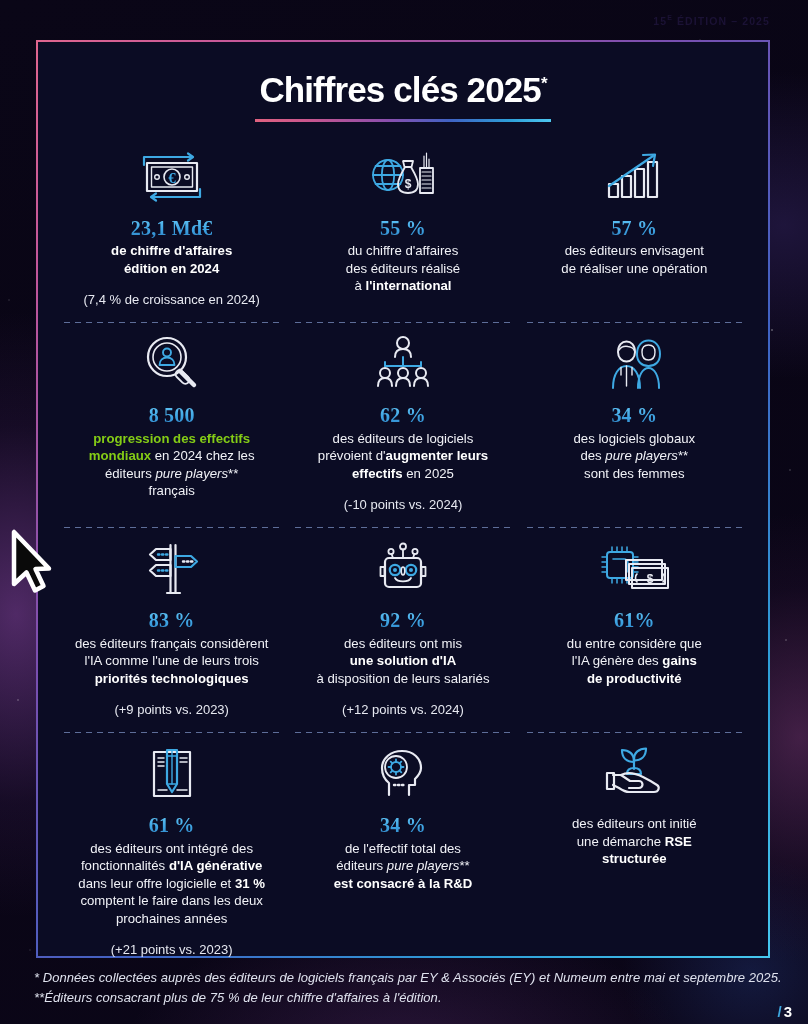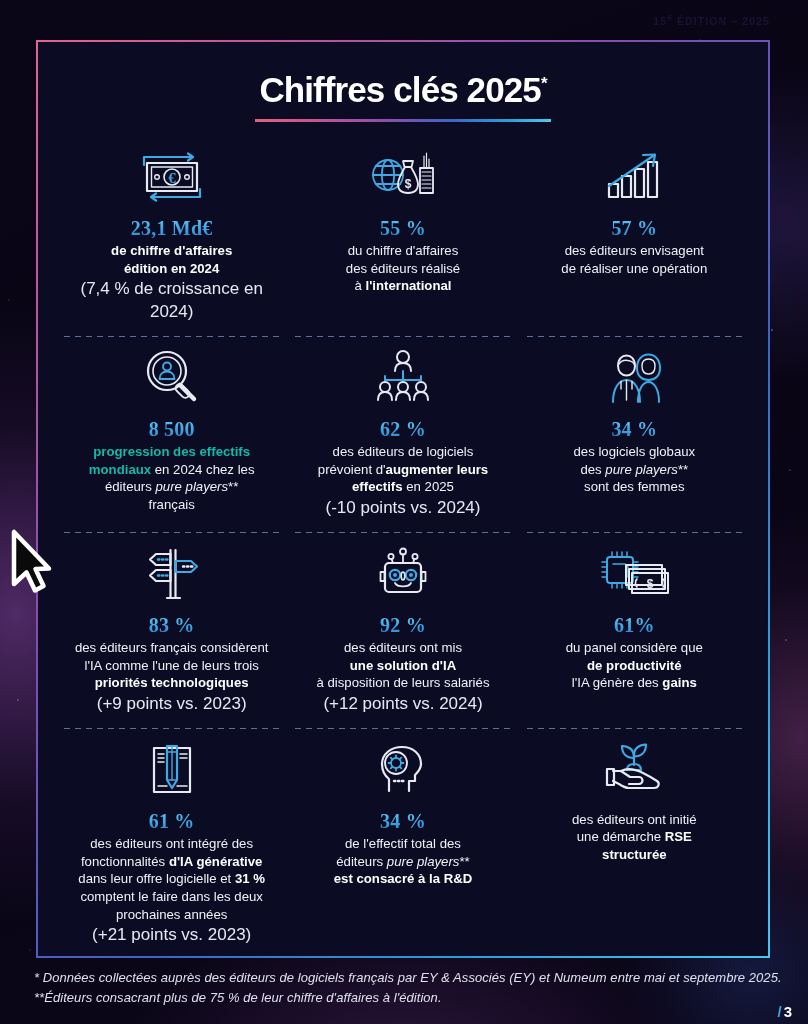--- a/index.html
+++ b/index.html
@@ -147,27 +147,27 @@
     letter-spacing: 0.2px;
   }
   .desc {
     font-size: 13.2px;
     line-height: 1.33;
     color: #f1f2f7;
     font-weight: 400;
   }
   .desc b { font-weight: 700; color: #ffffff; }
   .desc i { font-style: italic; }
-  .desc .hl { font-weight: 700; color: #14b8a6; }
+  .desc .hl { font-weight: 700; color: #84cc16; }
   .sub {
     display: block;
-    font-size: 17px;
+    font-size: 13px;
     line-height: 1.3;
     color: #e7e9f1;
-    margin-top: 1px;
+    margin-top: 15px;
   }
 
   
   .footnotes {
     position: absolute;
     left: 34px;
     top: 968px;
     width: 660px;
     z-index: 4;
   }
@@ -403,23 +403,23 @@
      <rect x="28" y="17" width="36" height="20" stroke="#e8eaf2"></rect>
      <rect x="31" y="21" width="36" height="20" stroke="#e8eaf2"></rect>
      <rect x="34" y="25" width="36" height="20" stroke="#e8eaf2"></rect>
      <path d="M39 31 C37 32.5 37 37.5 39 39" stroke="#e8eaf2" stroke-width="1.6"></path>
      <path d="M65 31 C67 32.5 67 37.5 65 39" stroke="#e8eaf2" stroke-width="1.6"></path>
      <text x="52" y="39.5" font-family="Liberation Sans, sans-serif" font-size="12" font-weight="700" fill="#e8eaf2" text-anchor="middle" stroke="none">$</text>
    </svg>
           </div>
           <div class="stat">61%</div>
           <div class="desc">
-            <div><span>du panel considère que</span></div>
+            <div><span>du entre considère que</span></div>
+            <div><span>l'IA génère des </span><b>gains</b></div>
             <div><b>de productivité</b></div>
-            <div><span>l'IA génère des </span><b>gains</b></div>
           </div>
         </div>
         <div class="cell">
           <div class="icon-box">
             <svg width="62" height="56" viewBox="0 0 62 56" fill="none" stroke-width="2.2" stroke-linecap="round" stroke-linejoin="round">
      <path d="M13 6 H49 V50 H13 Z" stroke="#e8eaf2"></path>
      <path d="M17 12 h6 M17 16 h6 M17 20 h6" stroke="#e8eaf2" stroke-width="1.5"></path>
      <path d="M39 12 h7 M39 16 h7" stroke="#e8eaf2" stroke-width="1.5"></path>
      <path d="M17 44 h9 M36 44 h10" stroke="#e8eaf2" stroke-width="1.5"></path>
      <path d="M26 4 h10 v34 l-5 8 l-5 -8 Z" stroke="#3ea9e3"></path>

